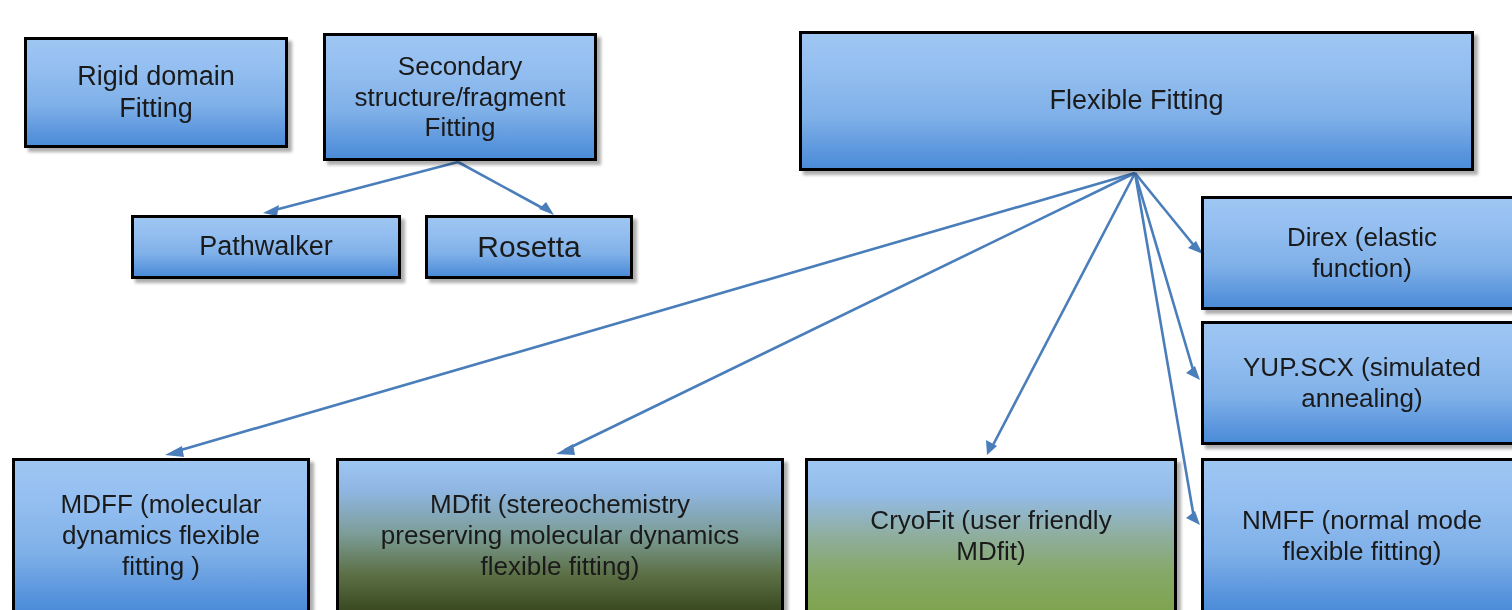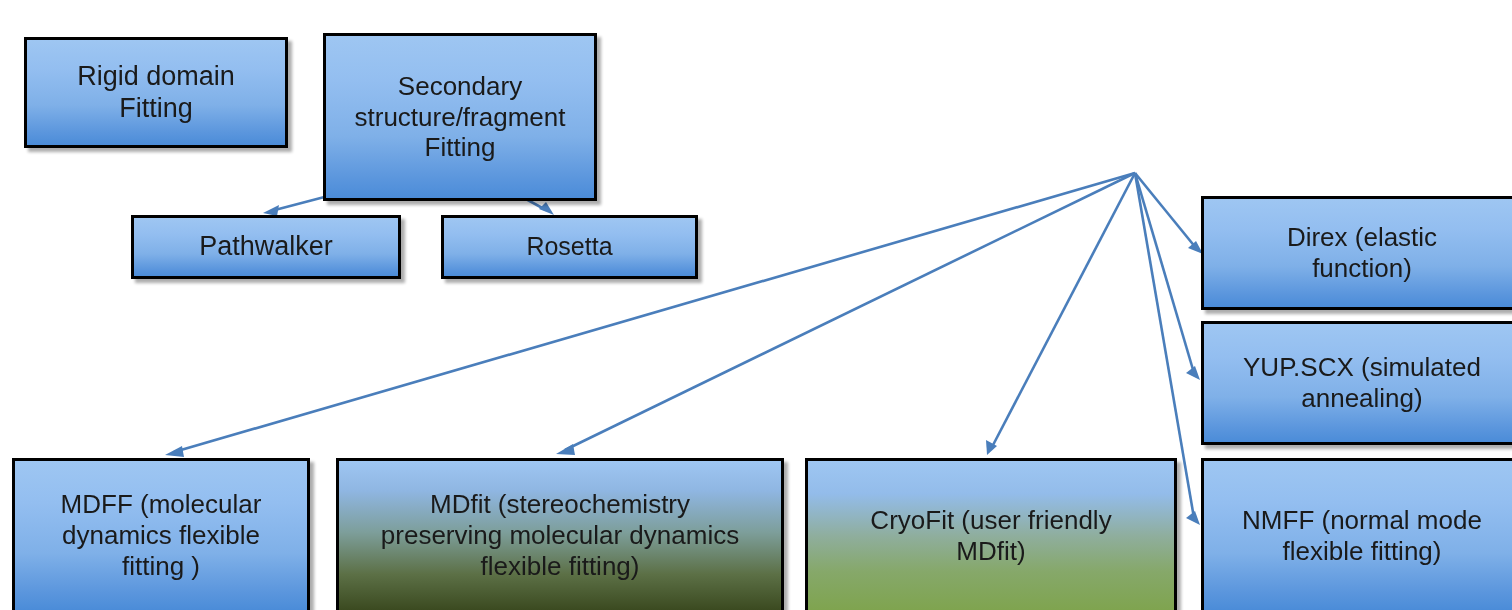--- a/index.html
+++ b/index.html
@@ -72,28 +72,29 @@
     </g>
     <g>
       <line x1="1135" y1="173" x2="1194" y2="518"></line>
       <polygon points="1200,525 1186,518 1195,511"></polygon>
     </g>
   </svg>
 
   <div class="node blue" style="left:24px;top:37px;width:264px;height:111px;font-size:27px;">Rigid domain
 Fitting</div>
 
-  <div class="node blue" style="left:323px;top:33px;width:274px;height:168px;font-size:26px;">Secondary
+  <div class="node blue" style="left:323px;top:33px;width:274px;height:128px;font-size:26px;">Secondary
 structure/fragment
 Fitting</div>
 
+  <div class="node blue" style="left:799px;top:31px;width:675px;height:140px;font-size:27px;">Flexible Fitting</div>
 
   <div class="node blue" style="left:131px;top:215px;width:270px;height:64px;font-size:27px;">Pathwalker</div>
 
-  <div class="node blue" style="left:425px;top:215px;width:257px;height:64px;font-size:25px;margin-left:16px;">Rosetta</div>
+  <div class="node blue" style="left:425px;top:215px;width:208px;height:64px;font-size:30px;">Rosetta</div>
 
   <div class="node blue" style="left:1201px;top:196px;width:322px;height:114px;font-size:26px;">Direx (elastic
 function)</div>
 
   <div class="node blue" style="left:1201px;top:321px;width:322px;height:124px;font-size:26px;">YUP.SCX (simulated
 annealing)</div>
 
   <div class="node blue" style="left:1201px;top:458px;width:322px;height:155px;font-size:26px;">NMFF (normal mode
 flexible fitting)</div>
 

